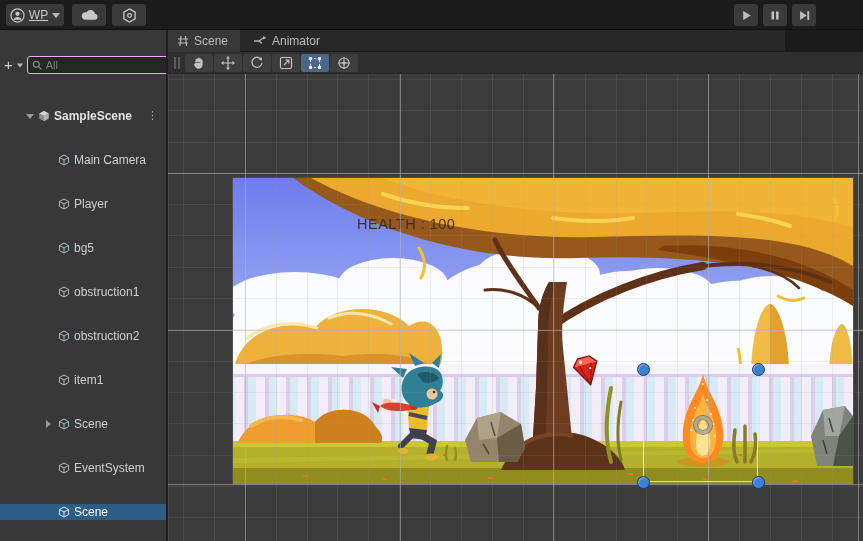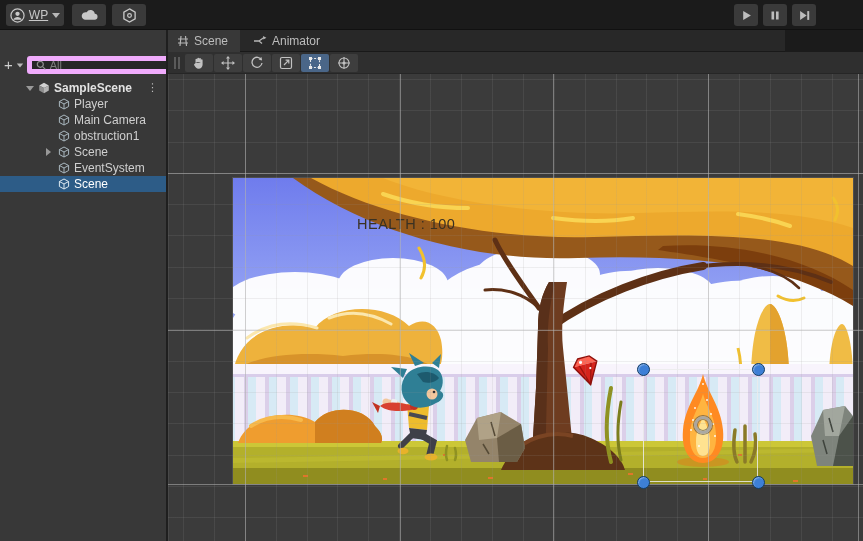--- a/index.html
+++ b/index.html
@@ -18,26 +18,26 @@
   .tabstrip { position:absolute; height:22px; background:#282828; border-bottom:1px solid #191919; }
   .tab { position:absolute; top:0; height:22px; display:flex; align-items:center; gap:5px; padding:0 9px;
     color:#bdbdbd; font-size:12px; }
   .tab.active { background:#383838; }
   .tab .focusline { position:absolute; left:0; top:0; right:0; height:2px; background:#3a79bb; }
 
   
   .hierarchy { position:absolute; left:0; top:30px; width:166px; height:511px; background:#383838; }
   .splitter { position:absolute; left:166px; top:30px; width:2px; height:511px; background:#1f1f1f; }
   .hier-toolbar { position:absolute; left:0; top:22px; width:166px; height:26px; display:flex; align-items:center; padding:0 4px; gap:3px; }
-  .search-field { flex:1; height:18px; background:#262626; border:5px solid #f0abfc; border-radius:3px;
+  .search-field { flex:1; height:18px; background:#262626; border:1px solid #f0abfc; border-radius:3px;
     display:flex; align-items:center; padding:0 4px; gap:3px; }
   .search-field input { flex:1; min-width:0; background:transparent; border:none; outline:none; color:#cfcfcf; font-size:11px; }
   .search-field input::placeholder { color:#7d7d7d; }
   .tree { position:absolute; left:0; top:50px; width:166px; }
-  .trow { position:relative; height:16px; display:flex; align-items:center; color:#cfcfcf; font-size:12px; }
+  .trow { position:relative; height:16px; display:flex; align-items:center; color:#cfcfcf; font-size:12px;margin-top:28px; }
   .trow.selected { background:#2d5c87; color:#fff; }
   .trow .arrow { position:absolute; width:0; height:0; }
   .arrow.down { border-left:4px solid transparent; border-right:4px solid transparent; border-top:5px solid #999; }
   .arrow.right { border-top:4px solid transparent; border-bottom:4px solid transparent; border-left:5px solid #999; }
   .trow .obj-icon { position:absolute; top:2px; }
   .trow .lbl { position:absolute; top:1px; }
   .trow .kebab { position:absolute; right:8px; top:1px; color:#bbb; font-size:11px; letter-spacing:0; }
   .scene-tabs { left:168px; top:30px; width:617px; }
   .scene-toolbar { position:absolute; left:168px; top:52px; width:695px; height:22px; background:#2f2f2f; border-bottom:1px solid #262626;
     display:flex; align-items:center; padding-left:6px; gap:1px; }
@@ -156,33 +156,51 @@
           <path d="M10.8 3.4 L6 6 L6 11.2 L10.8 8.6 Z" fill="#b4b4b4"></path>
         </svg>
         <span class="lbl" style="left:54px; font-weight:bold; color:#e2e2e2;">SampleScene</span>
         <span class="kebab">⋮</span>
       </div>
 
       <div class="trow">
         <svg class="obj-icon" style="left:58px;" width="12" height="12" viewBox="0 0 12 12">
             <path d="M6 1 L10.6 3.5 L6 6 L1.4 3.5 Z M1.4 3.5 L1.4 8.5 L6 11 L6 6 M10.6 3.5 L10.6 8.5 L6 11" fill="none" stroke="#a9b7bf" stroke-width="1"></path>
           </svg>
+        <span class="lbl" style="left:74px;">Main Camera</span>
+      </div>
+      <div class="trow">
+        <svg class="obj-icon" style="left:58px;" width="12" height="12" viewBox="0 0 12 12">
+            <path d="M6 1 L10.6 3.5 L6 6 L1.4 3.5 Z M1.4 3.5 L1.4 8.5 L6 11 L6 6 M10.6 3.5 L10.6 8.5 L6 11" fill="none" stroke="#a9b7bf" stroke-width="1"></path>
+          </svg>
         <span class="lbl" style="left:74px;">Player</span>
       </div>
       <div class="trow">
         <svg class="obj-icon" style="left:58px;" width="12" height="12" viewBox="0 0 12 12">
             <path d="M6 1 L10.6 3.5 L6 6 L1.4 3.5 Z M1.4 3.5 L1.4 8.5 L6 11 L6 6 M10.6 3.5 L10.6 8.5 L6 11" fill="none" stroke="#a9b7bf" stroke-width="1"></path>
           </svg>
-        <span class="lbl" style="left:74px;">Main Camera</span>
+        <span class="lbl" style="left:74px;">bg5</span>
       </div>
       <div class="trow">
         <svg class="obj-icon" style="left:58px;" width="12" height="12" viewBox="0 0 12 12">
             <path d="M6 1 L10.6 3.5 L6 6 L1.4 3.5 Z M1.4 3.5 L1.4 8.5 L6 11 L6 6 M10.6 3.5 L10.6 8.5 L6 11" fill="none" stroke="#a9b7bf" stroke-width="1"></path>
           </svg>
         <span class="lbl" style="left:74px;">obstruction1</span>
+      </div>
+      <div class="trow">
+        <svg class="obj-icon" style="left:58px;" width="12" height="12" viewBox="0 0 12 12">
+            <path d="M6 1 L10.6 3.5 L6 6 L1.4 3.5 Z M1.4 3.5 L1.4 8.5 L6 11 L6 6 M10.6 3.5 L10.6 8.5 L6 11" fill="none" stroke="#a9b7bf" stroke-width="1"></path>
+          </svg>
+        <span class="lbl" style="left:74px;">obstruction2</span>
+      </div>
+      <div class="trow">
+        <svg class="obj-icon" style="left:58px;" width="12" height="12" viewBox="0 0 12 12">
+            <path d="M6 1 L10.6 3.5 L6 6 L1.4 3.5 Z M1.4 3.5 L1.4 8.5 L6 11 L6 6 M10.6 3.5 L10.6 8.5 L6 11" fill="none" stroke="#a9b7bf" stroke-width="1"></path>
+          </svg>
+        <span class="lbl" style="left:74px;">item1</span>
       </div>
       <div class="trow">
         <span class="arrow right" style="left:46px; top:4px;"></span>
         <svg class="obj-icon" style="left:58px;" width="12" height="12" viewBox="0 0 12 12">
             <path d="M6 1 L10.6 3.5 L6 6 L1.4 3.5 Z M1.4 3.5 L1.4 8.5 L6 11 L6 6 M10.6 3.5 L10.6 8.5 L6 11" fill="none" stroke="#a9b7bf" stroke-width="1"></path>
           </svg>
         <span class="lbl" style="left:74px;">Scene</span>
       </div>
       <div class="trow">
         <svg class="obj-icon" style="left:58px;" width="12" height="12" viewBox="0 0 12 12">

